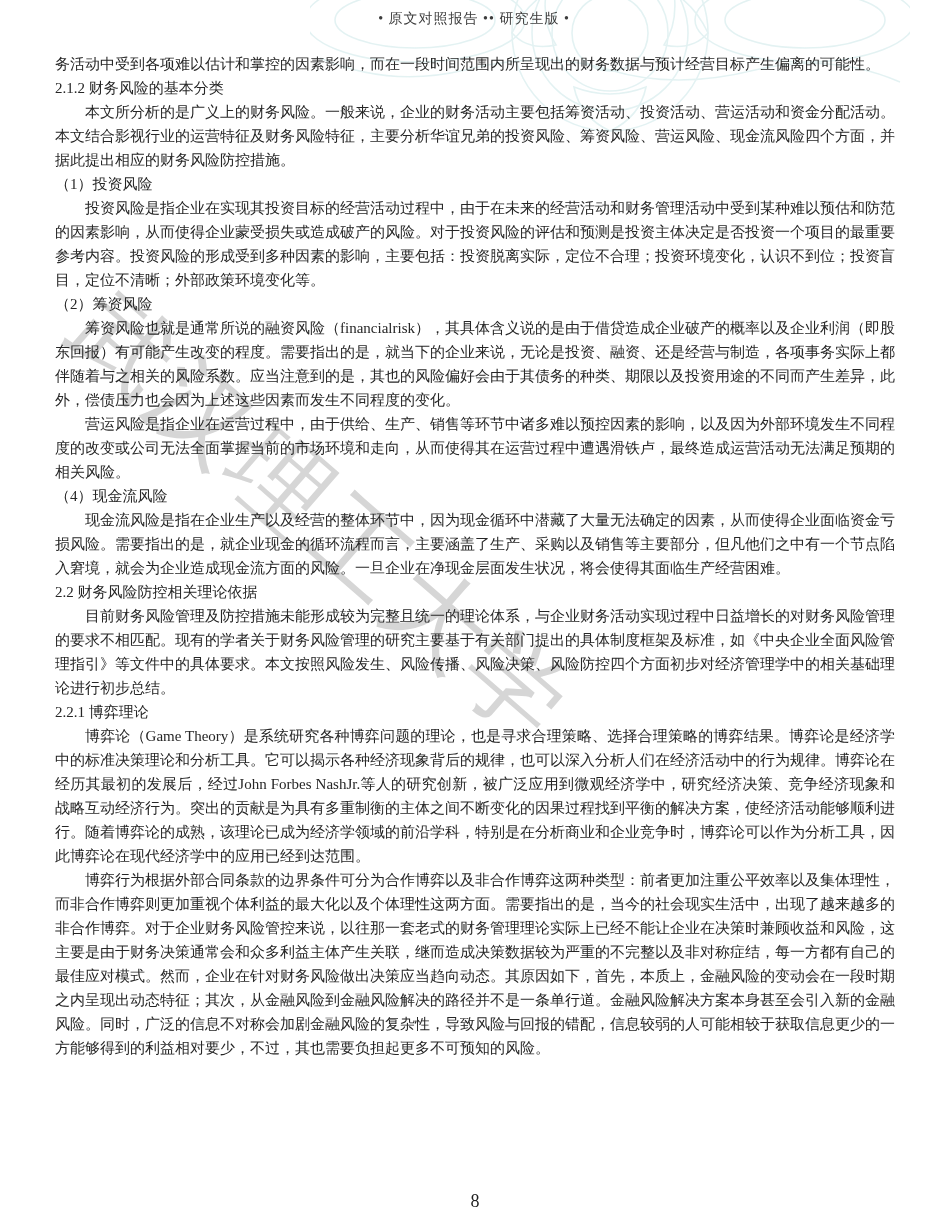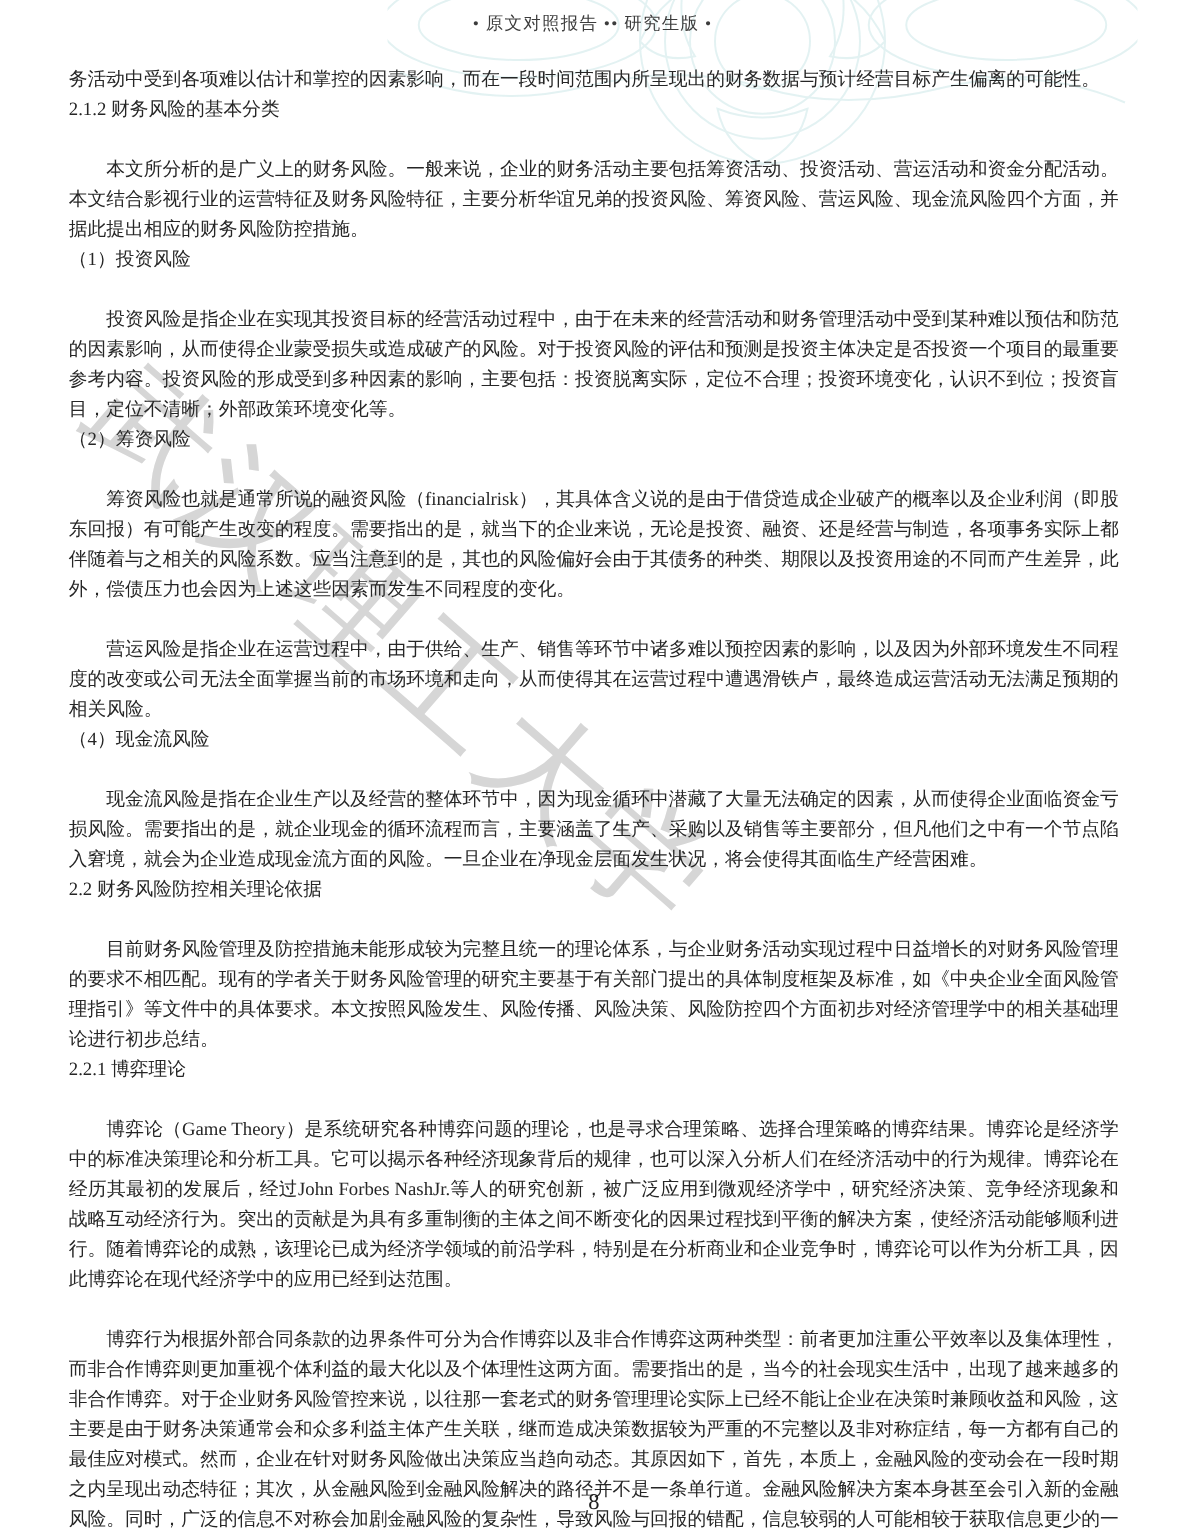--- a/index.html
+++ b/index.html
@@ -17,21 +17,21 @@
     font-size:14px; color:#3c3c3c; z-index:3;
     letter-spacing:1px;
   }
   .doc-body {
     position:absolute; left:55px; top:52px; width:840px;
     font-size:17px; line-height:24px;
     text-align:justify; text-justify:inter-ideograph;
     z-index:2;
   }
   .blk { margin:0; padding:0; font-weight:normal; font-size:15px; line-height:24px; }
-  .indent { text-indent:2em;margin-top:24px; }
+  .indent { text-indent:2em; }
   .watermark-diagonal {
     position:absolute; left:128px; top:262px;
     font-size:100px; color:#d6d6d6;
     transform:rotate(41deg); transform-origin:0 0;
     white-space:nowrap; letter-spacing:4px;
     z-index:1; user-select:none;
   }
   .deco-pattern {
     position:absolute; left:310px; top:-72px;
     z-index:0; opacity:0.8; pointer-events:none;

